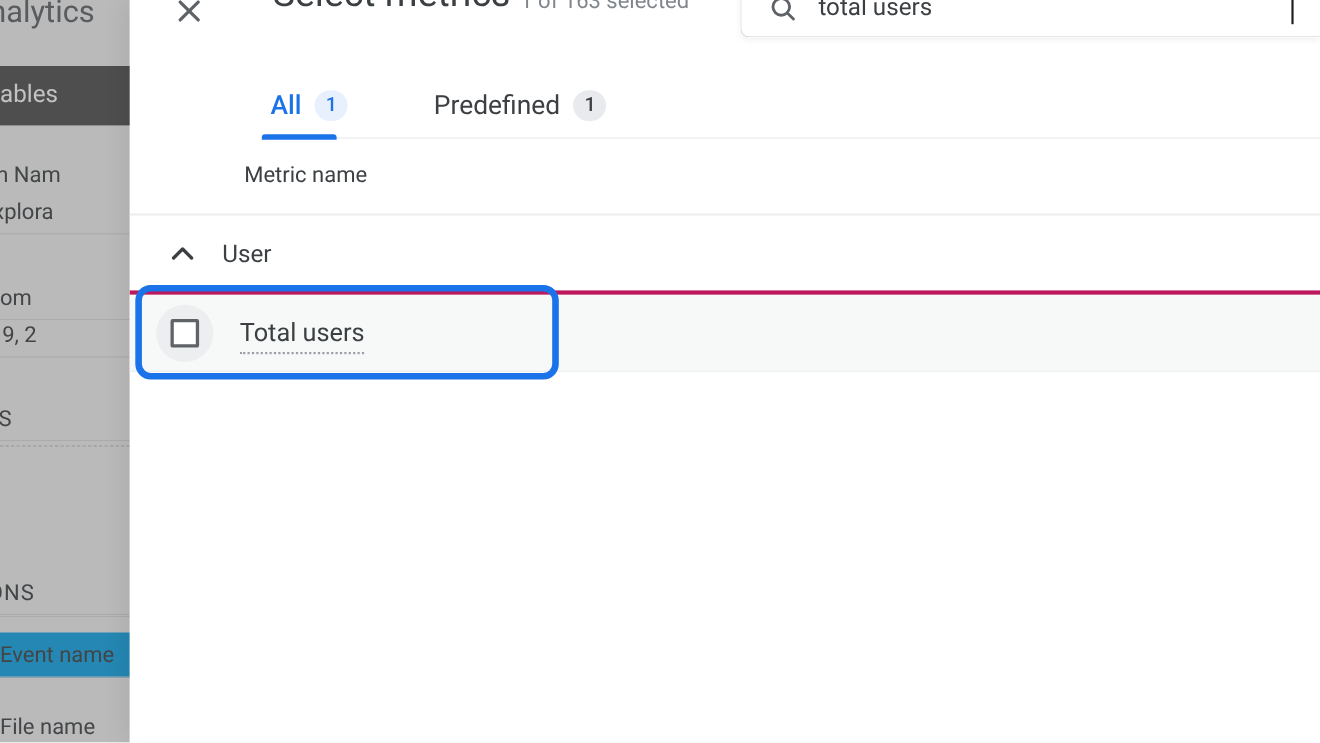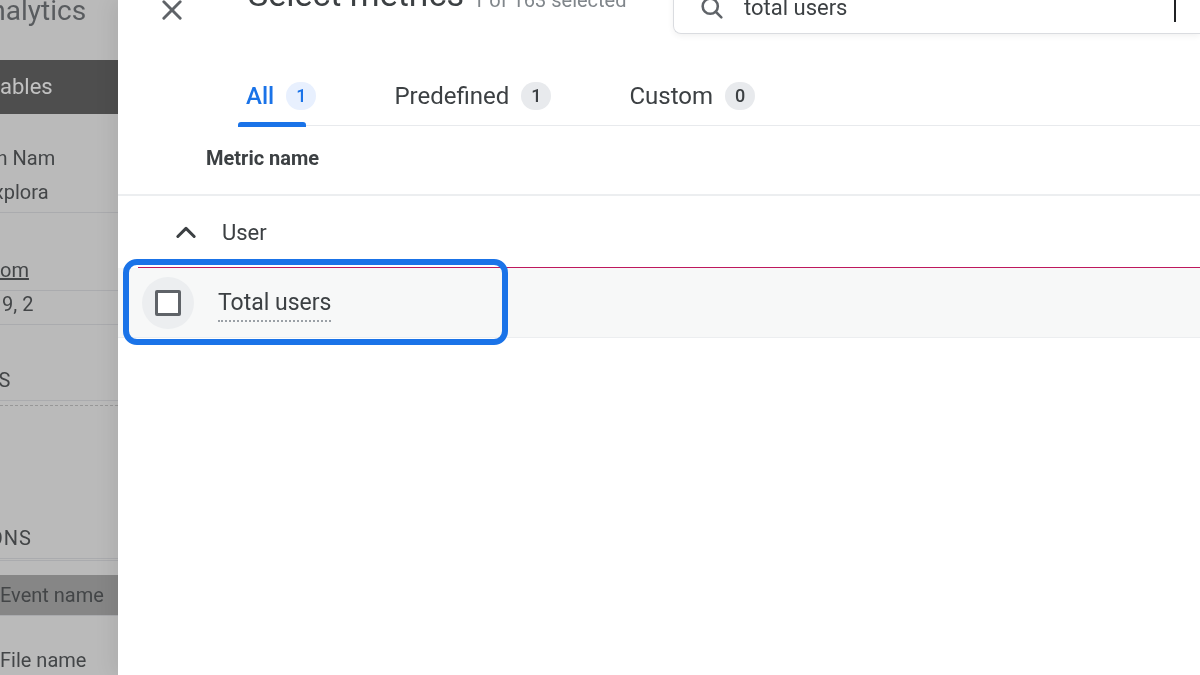--- a/index.html
+++ b/index.html
@@ -70,21 +70,21 @@
     .bg-segments { top: 360px; left: -60px; letter-spacing: 1px; }
     .bg-none { top: 420px; text-align: right; padding-right: 2px; left: 0; }
     .bg-dimensions { top: 518px; left: -58px; letter-spacing: 1px; }
     .bg-dimensions2 {
       position: absolute;
       left: 0; right: 0;
       top: 560px;
       border-bottom: 1px solid #dadce0;
       height: 0;
     }
-    .bg-eventname { top: 575px; left: 0; background: #a3a3a3; }
+    .bg-eventname { top: 575px; left: 0; background: #0ea5e9; }
     .bg-filename { top: 640px; left: 0; }
     .bg-solid-bottom {
       border-bottom: 1px solid #dadce0;
     }
 
     
     .overlay {
       position: absolute;
       top: 0;
       left: 118px;
@@ -216,23 +216,23 @@
     }
     .badge.blue {
       background: #e8f0fe;
       color: #1a73e8;
     }
 
     
     .colhdr {
       position: absolute;
       top: 146px;
-      left: 88px;
+      left: 104px;
       font-size: 20px;
-      font-weight: 700;
+      font-weight: 400;
       color: #3c4043;
     }
     .colhdr-line {
       position: absolute;
       top: 194px;
       left: 0;
       right: 0;
       height: 2px;
       background: #eceef0;
     }
@@ -244,22 +244,21 @@
       left: 0;
       right: 0;
       height: 70px;
       display: flex;
       align-items: center;
       gap: 22px;
       padding-left: 34px;
       font-size: 22px;
       color: #3c4043;
       cursor: pointer;
-      border-bottom: 1px solid #be185d;
-      margin-left: 20px;
+      border-bottom: 4px solid #be185d;
     }
     .chev { width: 28px; height: 28px; color: #3c4043; }
 
     
     .metric-row-wrap {
       position: absolute;
       top: 268px;
       left: 0;
       right: 0;
       height: 70px;
@@ -320,21 +319,21 @@
 </head>
 <body>
 
 <div class="bg-panel">
   <div class="bg-title">Analytics</div>
   <div class="bg-tab">ables</div>
 
   <div class="bg-row bg-row1">oration Nam</div>
   <div class="bg-row bg-row2 bg-solid-bottom">tled explora</div>
 
-  <div class="bg-row bg-custom" style="left:0;text-decoration:underline;">om</div>
+  <div class="bg-row bg-custom" style="left:0;">om</div>
   <div class="bg-row bg-date bg-solid-bottom">11 - Jun 9, 2</div>
 
   <div class="bg-row bg-segments">MENTS</div>
   <div style="position:absolute; left:0; right:0; top:405px; border-bottom:1px dashed #bdbdbd;"></div>
 
   <div class="bg-row bg-dimensions">ENSIONS</div>
   <div class="bg-dimensions2"></div>
   <div class="bg-row bg-eventname bg-solid-bottom">Event name</div>
   <div class="bg-row bg-filename">File name</div>
 
@@ -364,24 +363,20 @@
 
   <div class="tabs">
     <div class="tab active">
       <span>All</span>
       <span class="badge blue">1</span>
     </div>
     <div class="tab">
       <span>Predefined</span>
       <span class="badge">1</span>
     </div>
-    <div class="tab">
-      <span>Custom</span>
-      <span class="badge">0</span>
-    </div>
   </div>
 
   <div class="colhdr">Metric name</div>
   <div class="colhdr-line"></div>
 
   <div class="group-row">
     <svg class="chev" viewBox="0 0 24 24" fill="none" stroke="currentColor" stroke-width="2.6" stroke-linecap="round" stroke-linejoin="round">
       <polyline points="5 15 12 8 19 15"></polyline>
     </svg>
     <span>User</span>

